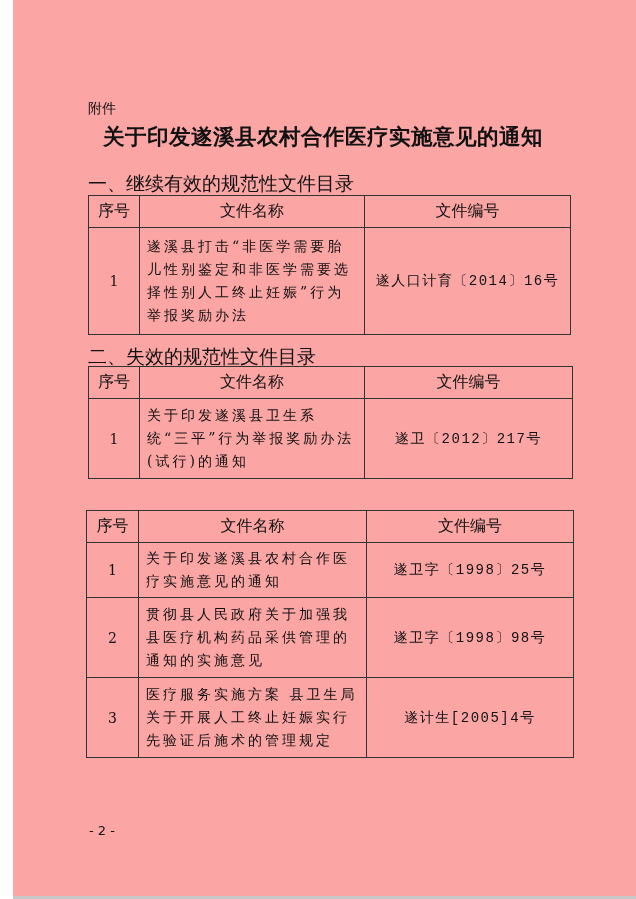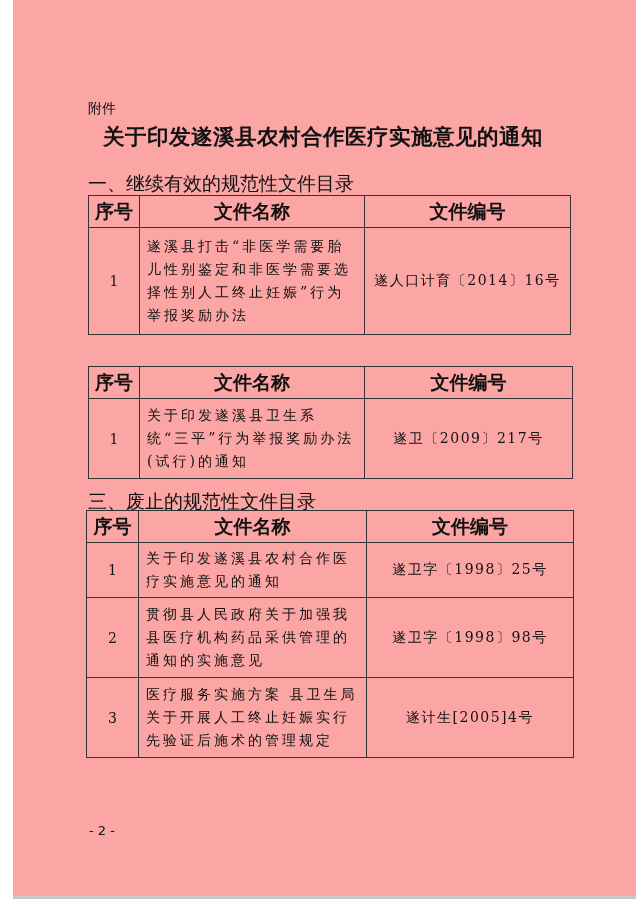--- a/index.html
+++ b/index.html
@@ -3,25 +3,25 @@
   <meta charset="utf-8">
   <style>
     html, body { margin: 0; padding: 0; background: #ffffff; }
     body { width: 636px; height: 899px; position: relative; overflow: hidden; font-family: "DejaVu Serif", "Liberation Serif", serif; color: #111; }
     .page { position: absolute; left: 13px; top: 0; width: 634px; height: 896px; background: #fca5a5; border-right: 2px solid #c8c8c8; border-bottom: 3px solid #c8c8c8; box-sizing: content-box; }
     .attach { position: absolute; left: 75px; top: 100px; font-family: "DejaVu Sans", "Liberation Sans", sans-serif; font-size: 14px; }
     .title { position: absolute; left: 90px; top: 122px; width: 470px; font-family: "DejaVu Serif", "Liberation Serif", serif; font-weight: bold; font-size: 21.5px; letter-spacing: 0.5px; white-space: nowrap; }
     .section { position: absolute; left: 75px; font-family: "DejaVu Sans", "Liberation Sans", sans-serif; font-size: 19px; white-space: nowrap; }
     table { position: absolute; border-collapse: collapse; font-family: "DejaVu Serif", "Liberation Serif", serif; table-layout: fixed; }
     td, th { border: 1.3px solid #333; padding: 0; vertical-align: middle; }
-    th { font-family: "DejaVu Sans", "Liberation Sans", sans-serif; font-weight: bold; font-size: 19px; text-align: center; height: 31px; }
+    th { font-family: "DejaVu Sans", "Liberation Sans", sans-serif; font-weight: normal; font-size: 16px; text-align: center; height: 31px; }
     td { font-size: 14px; }
     td.idx { text-align: center; }
     td.name { padding: 2px 4px 2px 7px; line-height: 23px; letter-spacing: 3px; text-align: left; }
-    td.code { text-align: center; letter-spacing: 1.5px; }
+    td.code { text-align: center; letter-spacing: 1.5px; font-family: Liberation Mono, monospace; }
     .pagenum { position: absolute; left: 76px; top: 823px; font-family: "DejaVu Sans", "Liberation Sans", sans-serif; font-size: 13px; }
   </style>
 </head>
 <body>
 
 <div class="page">
 
   <div class="attach">附件</div>
   <div class="title">关于印发遂溪县农村合作医疗实施意见的通知</div>
 
@@ -39,41 +39,41 @@
       <th>文件编号</th>
     </tr>
     <tr style="height:107px;">
       <td class="idx">1</td>
       <td class="name">遂溪县打击“非医学需要胎儿性别鉴定和非医学需要选择性别人工终止妊娠”行为举报奖励办法</td>
       <td class="code">遂人口计育〔2014〕16号</td>
     </tr>
   </tbody>
     </table>
 
+  <div class="section" style="top:344px;">二、失效的规范性文件目录</div>
   <table style="left:75px; top:366px; width:484px;">
     <colgroup>
         <col style="width:51px">
         <col style="width:225px">
         <col style="width:208px">
       </colgroup>
     <tbody>
         <tr>
       <th>序号</th>
       <th>文件名称</th>
       <th>文件编号</th>
     </tr>
     <tr style="height:80px;">
       <td class="idx">1</td>
       <td class="name">关于印发遂溪县卫生系统“三平”行为举报奖励办法(试行)的通知</td>
-      <td class="code">遂卫〔2009〕217号</td>
+      <td class="code">遂卫〔2012〕217号</td>
     </tr>
   </tbody>
     </table>
 
-  <div class="section" style="top:489px;">三、废止的规范性文件目录</div>
   <table style="left:73px; top:510px; width:487px;">
     <colgroup>
         <col style="width:52px">
         <col style="width:228px">
         <col style="width:207px">
       </colgroup>
     <tbody>
         <tr>
       <th>序号</th>
       <th>文件名称</th>

